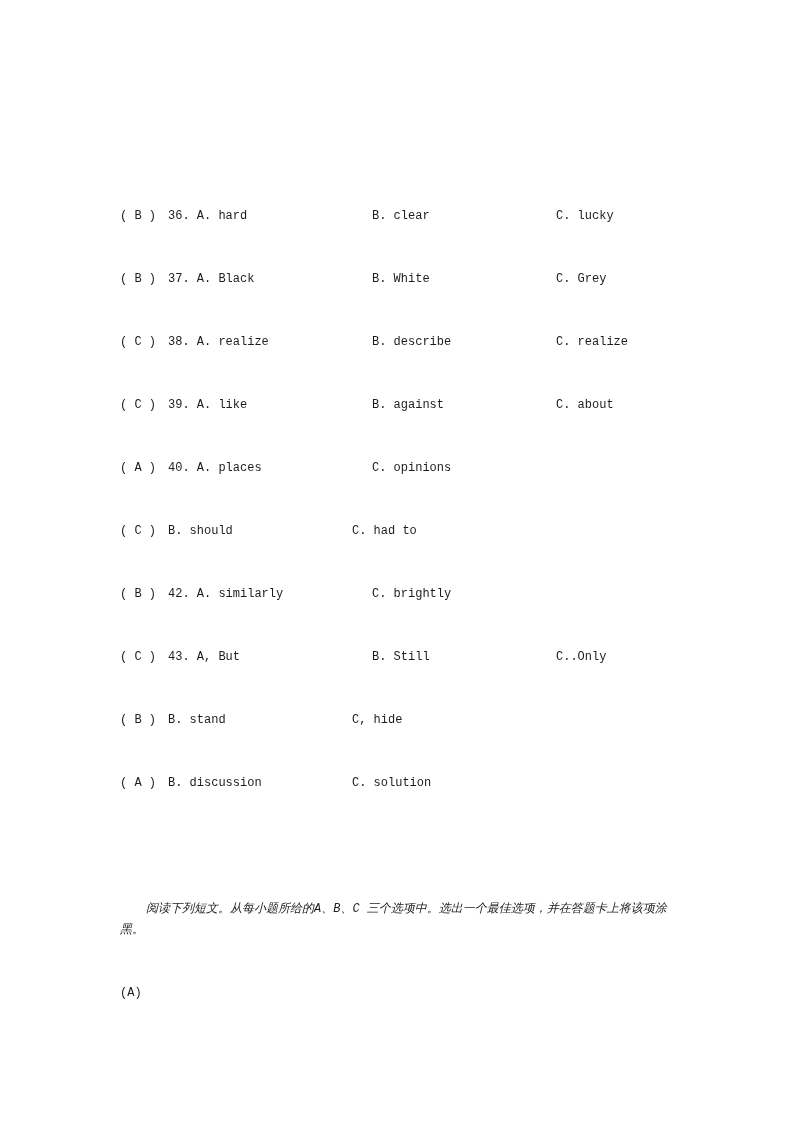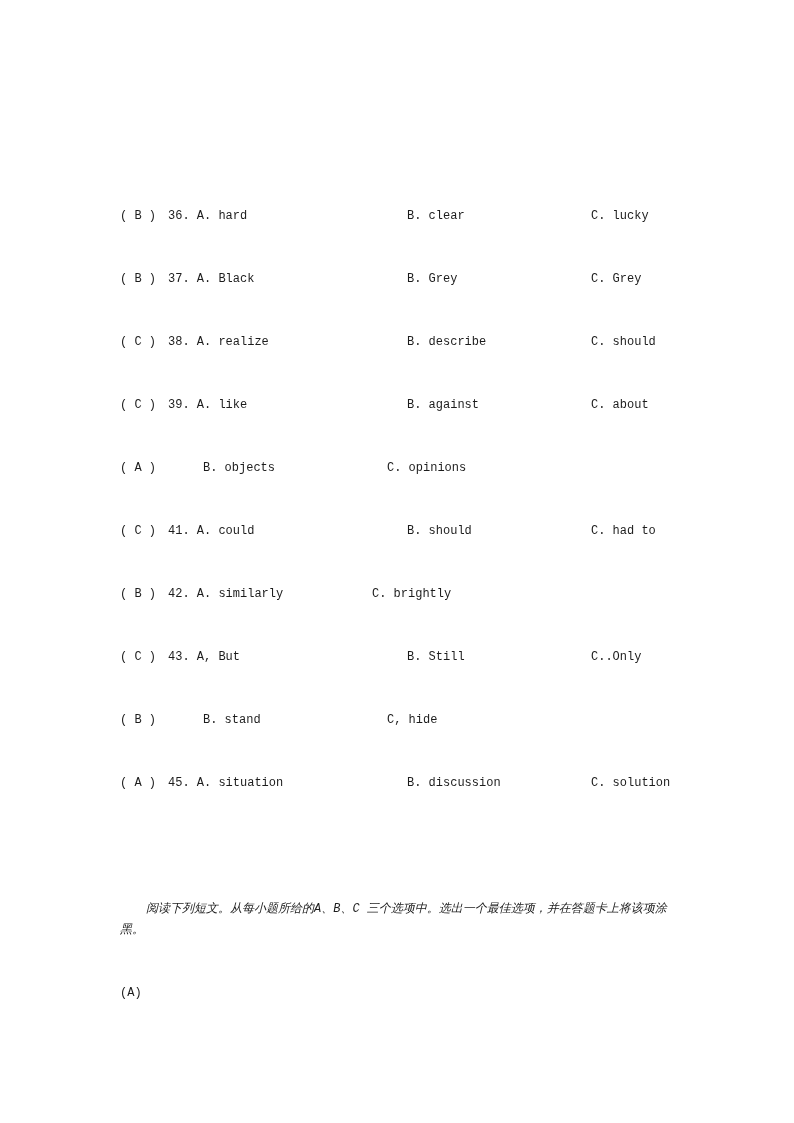--- a/index.html
+++ b/index.html
@@ -9,40 +9,40 @@
     width:794px;height:1123px;
     padding:101px 119px 0 120px;
     font-family:"Liberation Mono","DejaVu Sans Mono",monospace;
     font-size:12px;line-height:21px;color:#1c1c1c;
     white-space:pre-wrap;
   }
   p{margin:0;}
   .qrow{display:flex;}
   .qrow .ans{width:48px;flex:0 0 48px;}
   .qrow .qa{width:204px;flex:0 0 204px;}
-  .qrow .qb{width:184px;flex:0 0 184px;margin-left:35px;}
+  .qrow .qb{width:184px;flex:0 0 184px;}
   .qrow .qc{flex:1;}
   .indent-cn{text-indent:26px;font-style:italic;}
 </style>
 </head>
 <body>
 
 <div class="page">
 
   <div>
     <div class="qrow"><span class="ans">( B )</span><span class="qa">36. A. hard</span><span class="qb">B. clear</span><span class="qc">C. lucky</span></div>
-    <div class="qrow"><span class="ans">( B )</span><span class="qa">37. A. Black</span><span class="qb">B. Grey</span><span class="qc">C. Grey</span></div>
-    <div class="qrow"><span class="ans">( C )</span><span class="qa">38. A. realize</span><span class="qb">B. describe</span><span class="qc">C. should</span></div>
+    <div class="qrow"><span class="ans">( B )</span><span class="qa">37. A. Black</span><span class="qb">B. White</span><span class="qc">C. Grey</span></div>
+    <div class="qrow"><span class="ans">( C )</span><span class="qa">38. A. realize</span><span class="qb">B. describe</span><span class="qc">C. realize</span></div>
     <div class="qrow"><span class="ans">( C )</span><span class="qa">39. A. like</span><span class="qb">B. against</span><span class="qc">C. about</span></div>
-    <div class="qrow"><span class="ans">( A )</span><span class="qb">B. objects</span><span class="qc">C. opinions</span></div>
-    <div class="qrow"><span class="ans">( C )</span><span class="qa">41. A. could</span><span class="qb">B. should</span><span class="qc">C. had to</span></div>
+    <div class="qrow"><span class="ans">( A )</span><span class="qa">40. A. places</span><span class="qc">C. opinions</span></div>
+    <div class="qrow"><span class="ans">( C )</span><span class="qb">B. should</span><span class="qc">C. had to</span></div>
     <div class="qrow"><span class="ans">( B )</span><span class="qa">42. A. similarly</span><span class="qc">C. brightly</span></div>
     <div class="qrow"><span class="ans">( C )</span><span class="qa">43. A, But</span><span class="qb">B. Still</span><span class="qc">C..Only</span></div>
     <div class="qrow"><span class="ans">( B )</span><span class="qb">B. stand</span><span class="qc">C, hide</span></div>
-    <div class="qrow"><span class="ans">( A )</span><span class="qa">45. A. situation</span><span class="qb">B. discussion</span><span class="qc">C. solution</span></div>
+    <div class="qrow"><span class="ans">( A )</span><span class="qb">B. discussion</span><span class="qc">C. solution</span></div>
   </div>
 
   <p class="indent-cn">阅读下列短文。从每小题所给的A、B、C 三个选项中。选出一个最佳选项，并在答题卡上将该项涂黑。</p>
   <div>(A)</div>
 
   
   
   
   
   

